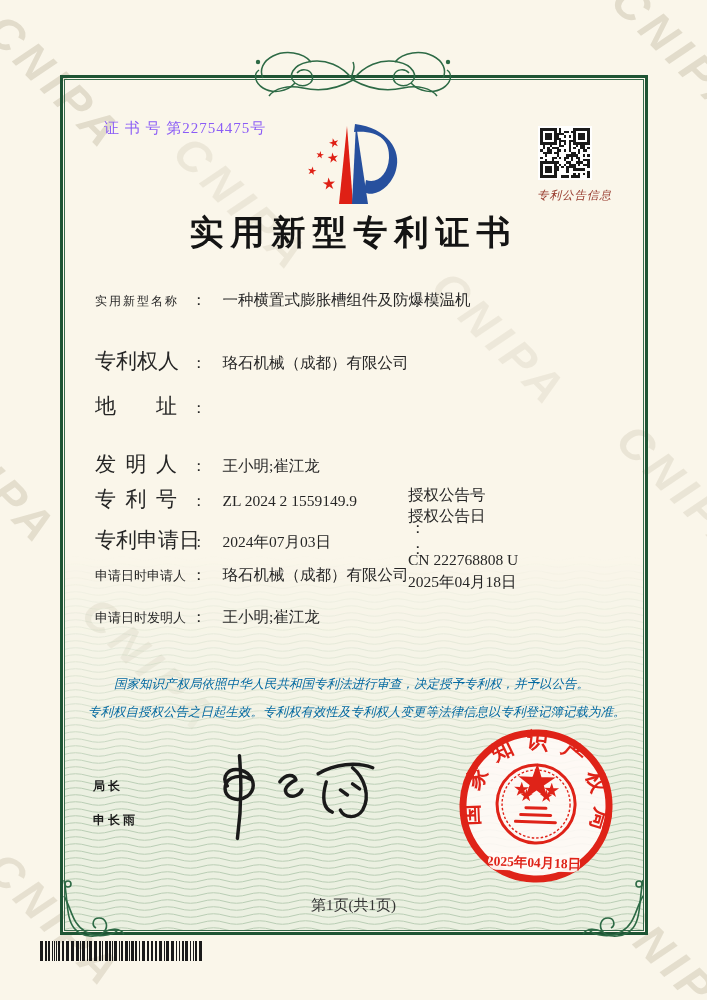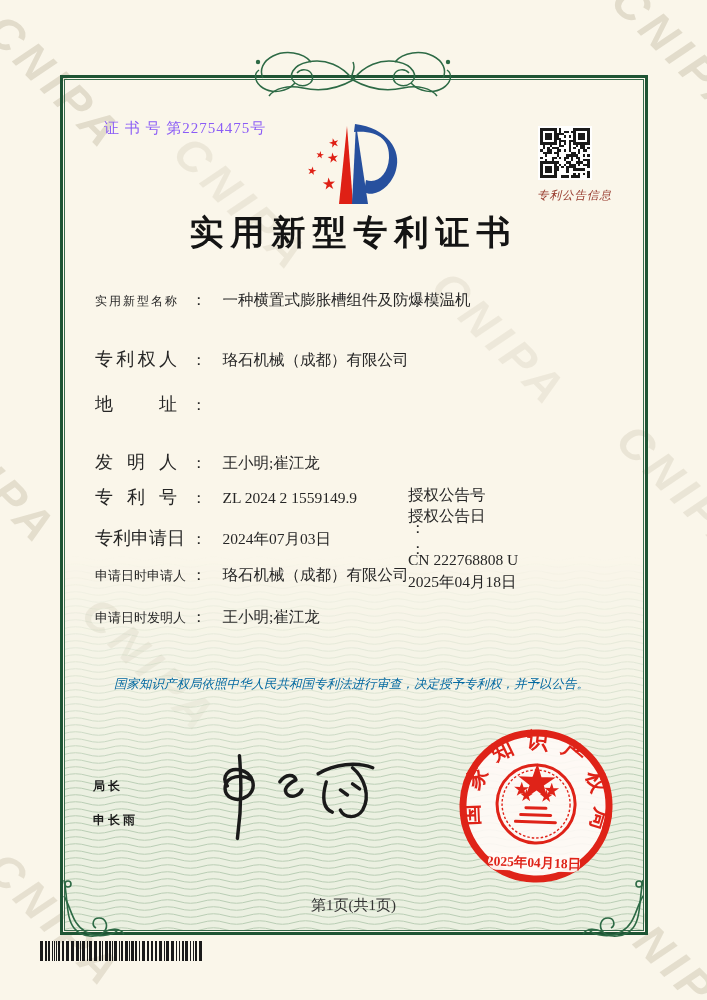--- a/index.html
+++ b/index.html
@@ -18,21 +18,21 @@
   .orn{position:absolute;z-index:4;}
   
   .z{position:absolute;z-index:5;}
   .certno{left:104px;top:119px;font-size:15px;color:#8b5cf6;letter-spacing:1px;}
   .title{left:0;top:210px;width:707px;text-align:center;font-size:34px;font-weight:700;
          letter-spacing:7px;color:#141414;}
   .qrlabel{left:520px;top:188px;width:92px;text-align:right;font-size:11.5px;color:#943427;
            font-style:italic;letter-spacing:1px;}
   .row{position:absolute;z-index:5;left:95px;display:flex;align-items:baseline;color:#262626;
        white-space:nowrap;gap:12px;}
-  .lbl{display:inline-block;width:82px;text-align:justify;text-align-last:justify;font-size:18px;}
+  .lbl{display:inline-block;width:82px;text-align:justify;text-align-last:justify;font-size:21px;}
   .lbl.sm{font-size:12px;}
   .lbl.sm7{font-size:13px;}
   .colon{font-size:15.5px;padding:0 4px 0 2px;}
   .val{font-size:15.5px;}
   .addr .val{white-space:normal;width:436px;line-height:27px;}
   .rrow{left:408px;flex-direction:column;}
   .rrow .rlbl{font-size:15.5px;}
   .stm{left:88px;width:546px;font-size:12.5px;font-style:italic;color:#0369a1;}
   .dir{left:93px;font-family:Liberation Mono, monospace;font-weight:700;
        font-size:12px;letter-spacing:3px;color:#1a1a1a;}
@@ -403,20 +403,21 @@
       <span class="colon">：</span>
       <span class="val">珞石机械（成都）有限公司</span>
   </div>
   <div class="row" style="top:607px">
     <span class="lbl sm7">申请日时发明人</span>
       <span class="colon">：</span>
       <span class="val">王小明;崔江龙</span>
   </div>
 
   <div class="z stm" style="top:676px;padding-left:26px">国家知识产权局依照中华人民共和国专利法进行审查，决定授予专利权，并予以公告。</div>
+  <div class="z stm" style="top:704px">专利权自授权公告之日起生效。专利权有效性及专利权人变更等法律信息以专利登记簿记载为准。</div>
 
   <div class="z dir" style="top:778px">局长</div>
   <div class="z dir" style="top:812px">申长雨</div>
 
   <svg class="z" style="left:193px;top:733px" width="212" height="122" viewBox="0 0 210 120">
     <g fill="none" stroke="#1a1a1a" stroke-width="3.4" stroke-linecap="round" stroke-linejoin="round">
       <path d="M34,52 C28,44 34,34 46,36 C60,39 64,54 54,62 C44,69 30,64 32,52 C34,42 48,40 58,46"></path>
       <path d="M46,22 C48,45 48,75 44,104"></path>
       <path d="M86,48 C92,40 100,40 102,46 C94,50 88,56 94,61 C99,64 106,61 108,56"></path>
       <path d="M124,40 C140,30 162,28 178,34"></path>

